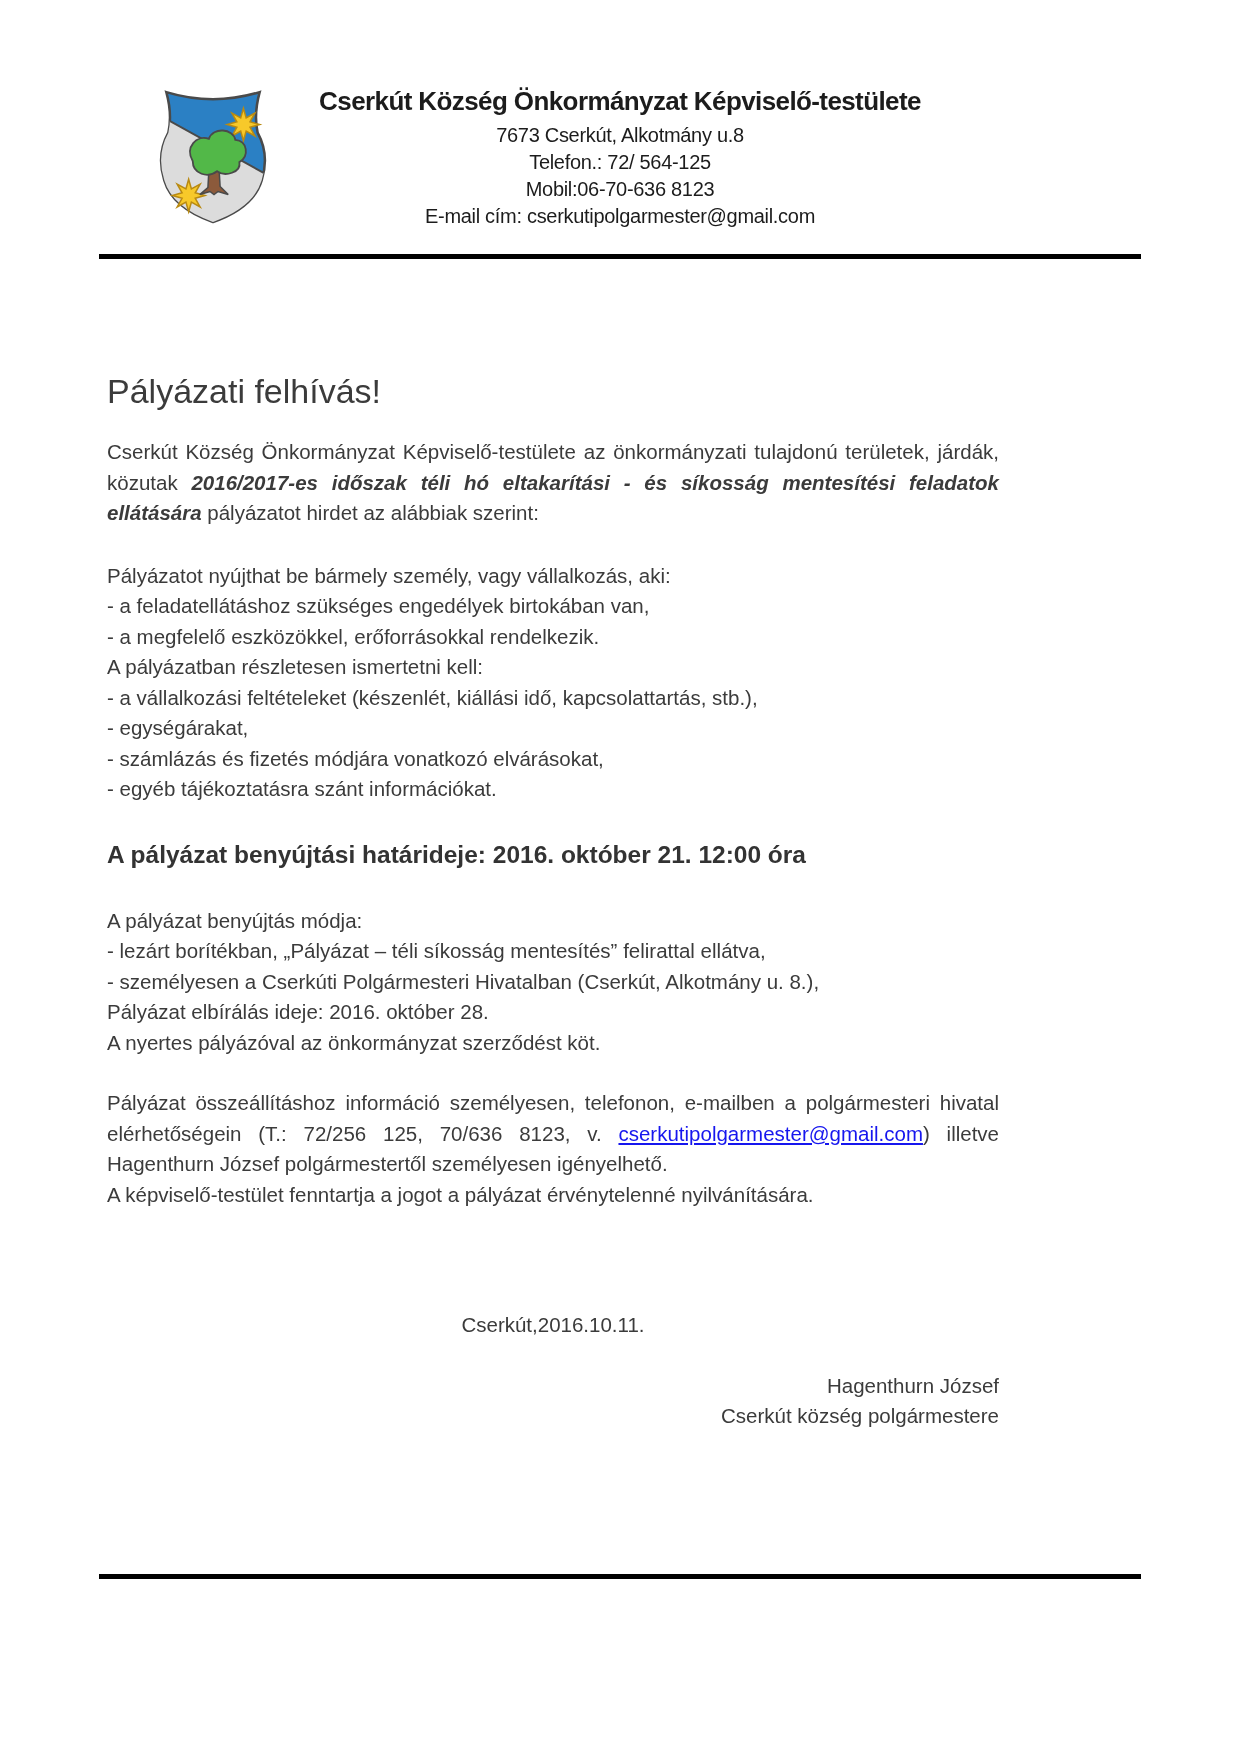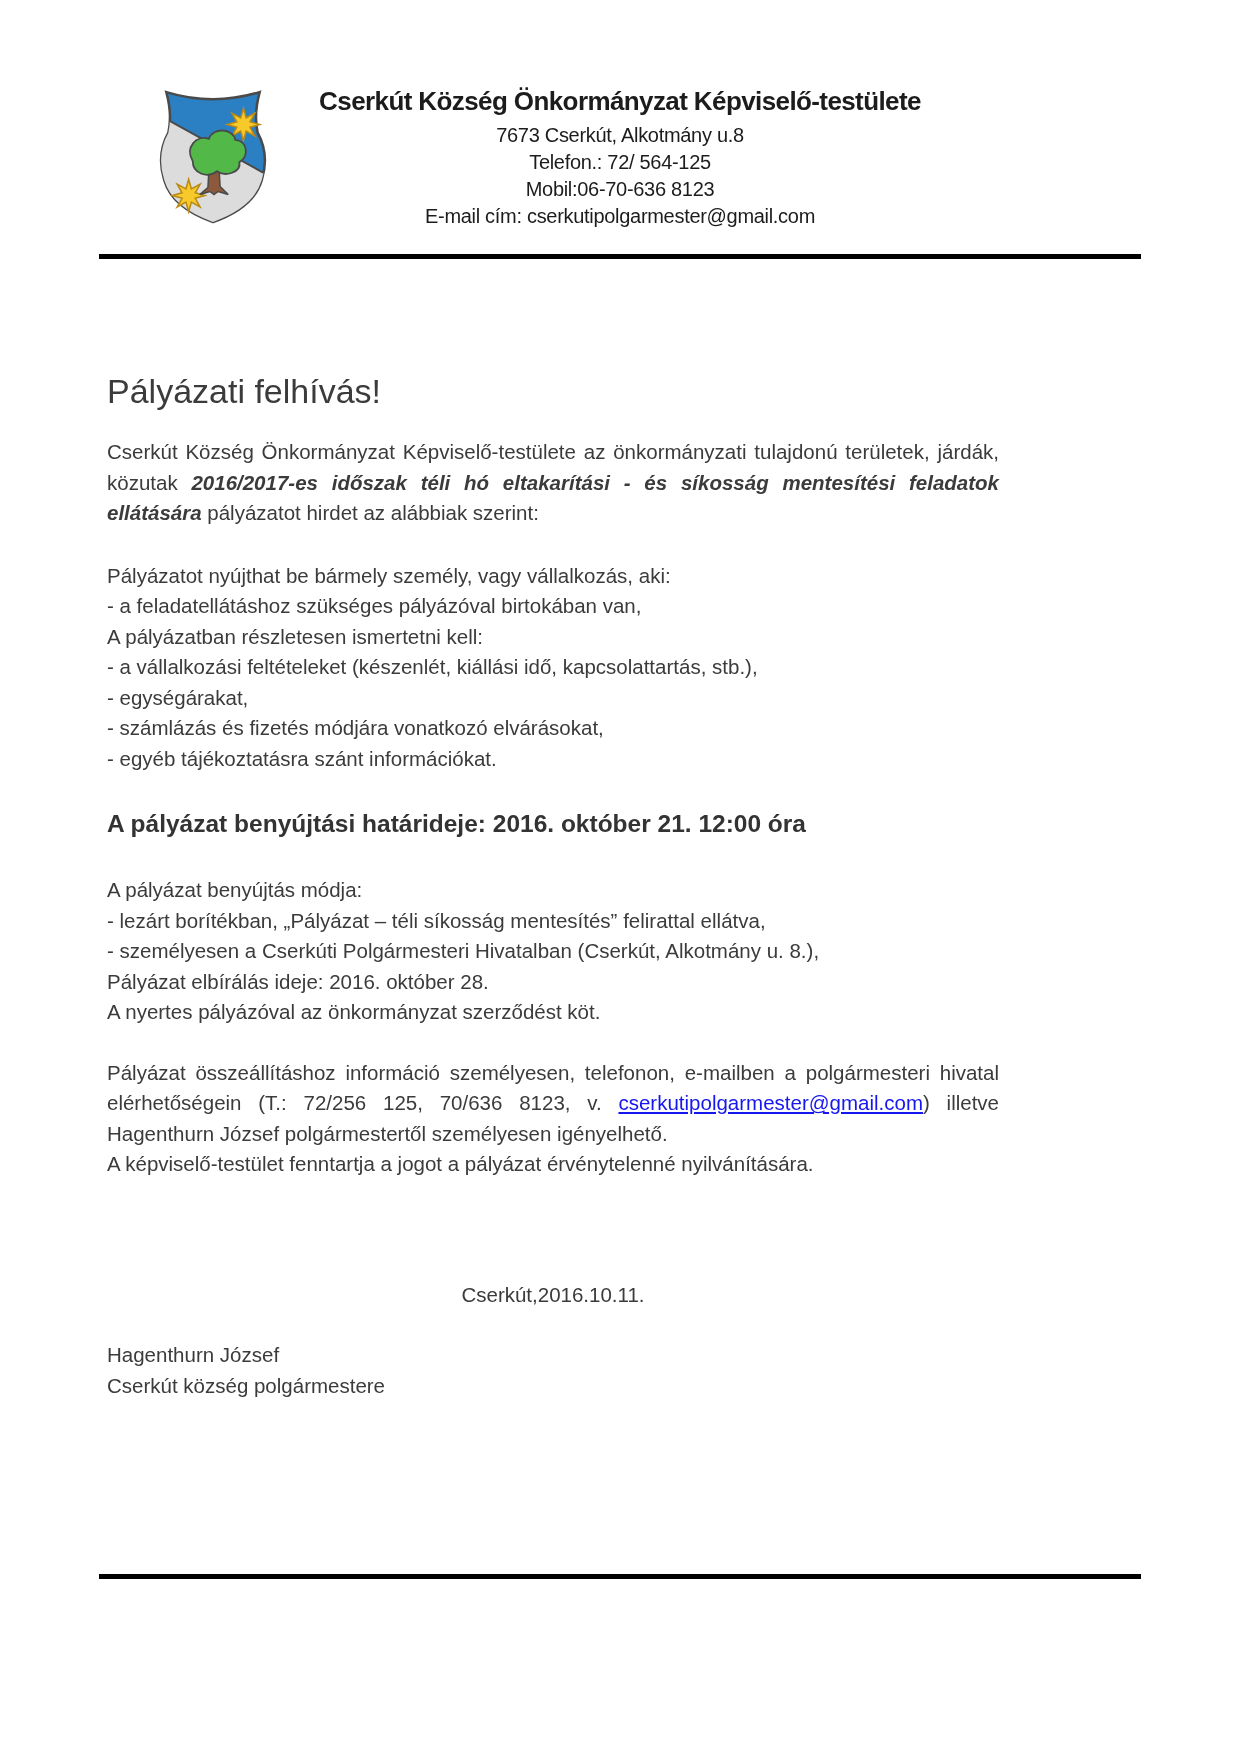--- a/index.html
+++ b/index.html
@@ -25,21 +25,21 @@
   .doc-title{margin-top:112px;font-size:34px;line-height:40px;color:#3b3b3b;}
   .para{text-align:justify;}
   .intro{margin-top:26px;}
   .em-bi{font-weight:bold;font-style:italic;}
   .block-eligibility{margin-top:32px;}
   .deadline{margin-top:33px;font-size:24.5px;font-weight:bold;line-height:34px;color:#333;}
   .block-submission{margin-top:34px;}
   .block-info{margin-top:30px;}
   a.email-link{color:#1616ee;text-decoration:underline;cursor:pointer;}
   .date-line{margin-top:100px;text-align:center;}
-  .signature{margin-top:30px;text-align:left;}
+  .signature{margin-top:30px;text-align:right;}
 </style>
 </head>
 <body>
 
 <div class="page">
 
   <div class="header">
 
     <div class="logo">
       <svg viewBox="0 0 120 140" width="126" height="142" aria-hidden="true">
@@ -82,21 +82,22 @@
   <div class="content">
 
     <div class="doc-title">Pályázati felhívás!</div>
 
     <div class="para intro">
       <span>Cserkút Község Önkormányzat Képviselő-testülete az önkormányzati tulajdonú területek, járdák, közutak </span><span class="em-bi">2016/2017-es időszak téli hó eltakarítási - és síkosság mentesítési feladatok ellátására</span><span> pályázatot hirdet az alábbiak szerint:</span>
     </div>
 
     <div class="block-eligibility">
       <div>Pályázatot nyújthat be bármely személy, vagy vállalkozás, aki:</div>
-      <div>- a feladatellátáshoz szükséges pályázóval birtokában van,</div>
+      <div>- a feladatellátáshoz szükséges engedélyek birtokában van,</div>
+      <div>- a megfelelő eszközökkel, erőforrásokkal rendelkezik.</div>
       <div>A pályázatban részletesen ismertetni kell:</div>
       <div>- a vállalkozási feltételeket (készenlét, kiállási idő, kapcsolattartás, stb.),</div>
       <div>- egységárakat,</div>
       <div>- számlázás és fizetés módjára vonatkozó elvárásokat,</div>
       <div>- egyéb tájékoztatásra szánt információkat.</div>
     </div>
 
     <div class="deadline">A pályázat benyújtási határideje: 2016. október 21. 12:00 óra</div>
 
     <div class="block-submission">

